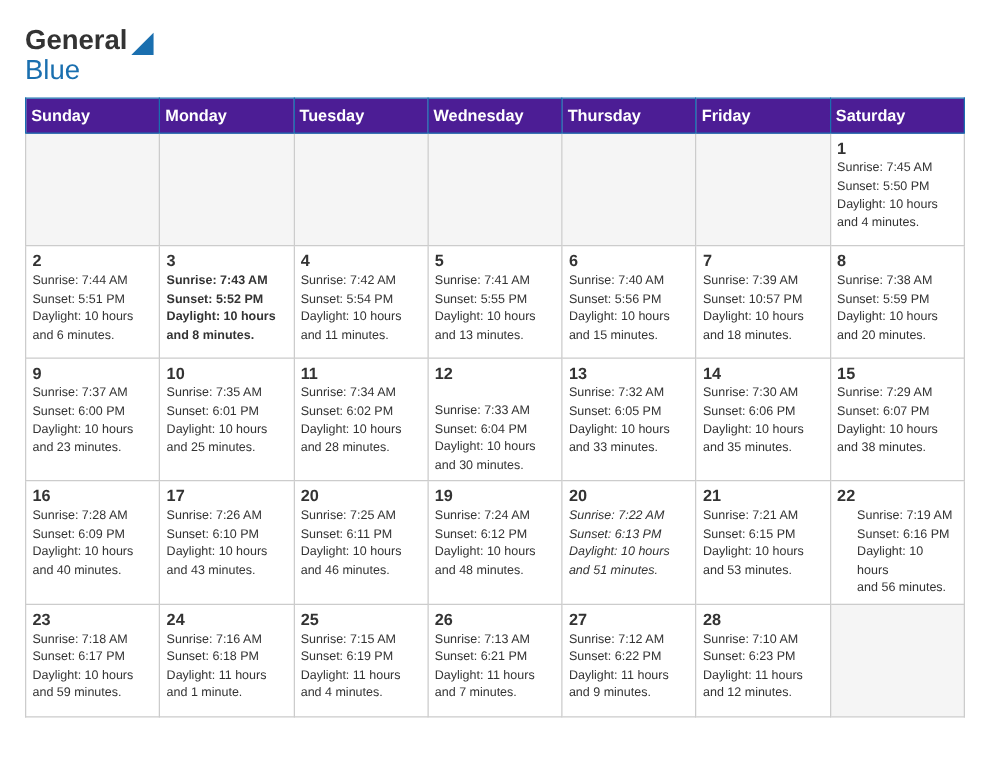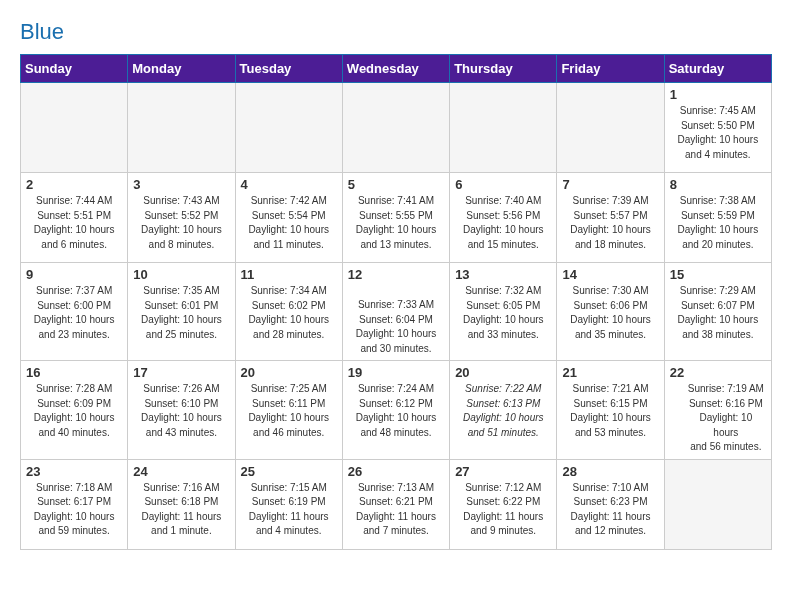--- a/index.html
+++ b/index.html
@@ -70,29 +70,33 @@
     .day-num {
       font-size: 13px;
       font-weight: bold;
       display: block;
       margin-bottom: 2px;
     }
     .day-info {
       font-size: 10px;
       line-height: 1.45;
       color: #333;
-      text-align: center;
     }
   </style>
 </head>
 <body>
 
 <div class="header">
   <div class="logo">
   <div style="display:inline-block; line-height:1.1;">
+    <div>
+      <span class="logo-text-general">General</span><svg style="display:inline-block;vertical-align:middle;margin-left:3px" width="18" height="18" viewBox="0 0 18 18">
+            <polygon points="0,18 18,18 18,0" fill="#1a6faf"></polygon>
+          </svg>
+    </div>
     <div>
       <span class="logo-text-blue" style="font-size:22px;font-weight:normal;color:#1a6faf;">Blue</span>
     </div>
   </div>
 </div>
   <div class="title-block">
     <div class="cal-title"></div>
     <div class="cal-subtitle"></div>
   </div>
 </div>
@@ -128,21 +132,21 @@
       <tr>
         <td>
           <span class="day-num">2</span>
           <div class="day-info" style="white-space: pre-line;">Sunrise: 7:44 AM
 Sunset: 5:51 PM
 Daylight: 10 hours
 and 6 minutes.</div>
         </td>
         <td>
           <span class="day-num">3</span>
-          <div class="day-info" style="white-space: pre-line;">Sunrise: 7:43 AM
+          <div class="day-info" style="white-space: pre-line; font-weight: bold;">Sunrise: 7:43 AM
 Sunset: 5:52 PM
 Daylight: 10 hours
 and 8 minutes.</div>
         </td>
         <td>
           <span class="day-num">4</span>
           <div class="day-info" style="white-space: pre-line;">Sunrise: 7:42 AM
 Sunset: 5:54 PM
 Daylight: 10 hours
 and 11 minutes.</div>
@@ -157,21 +161,21 @@
         <td>
           <span class="day-num">6</span>
           <div class="day-info" style="white-space: pre-line;">Sunrise: 7:40 AM
 Sunset: 5:56 PM
 Daylight: 10 hours
 and 15 minutes.</div>
         </td>
         <td>
           <span class="day-num">7</span>
           <div class="day-info" style="white-space: pre-line;">Sunrise: 7:39 AM
-Sunset: 5:57 PM
+Sunset: 10:57 PM
 Daylight: 10 hours
 and 18 minutes.</div>
         </td>
         <td>
           <span class="day-num">8</span>
           <div class="day-info" style="white-space: pre-line;">Sunrise: 7:38 AM
 Sunset: 5:59 PM
 Daylight: 10 hours
 and 20 minutes.</div>
         </td>

